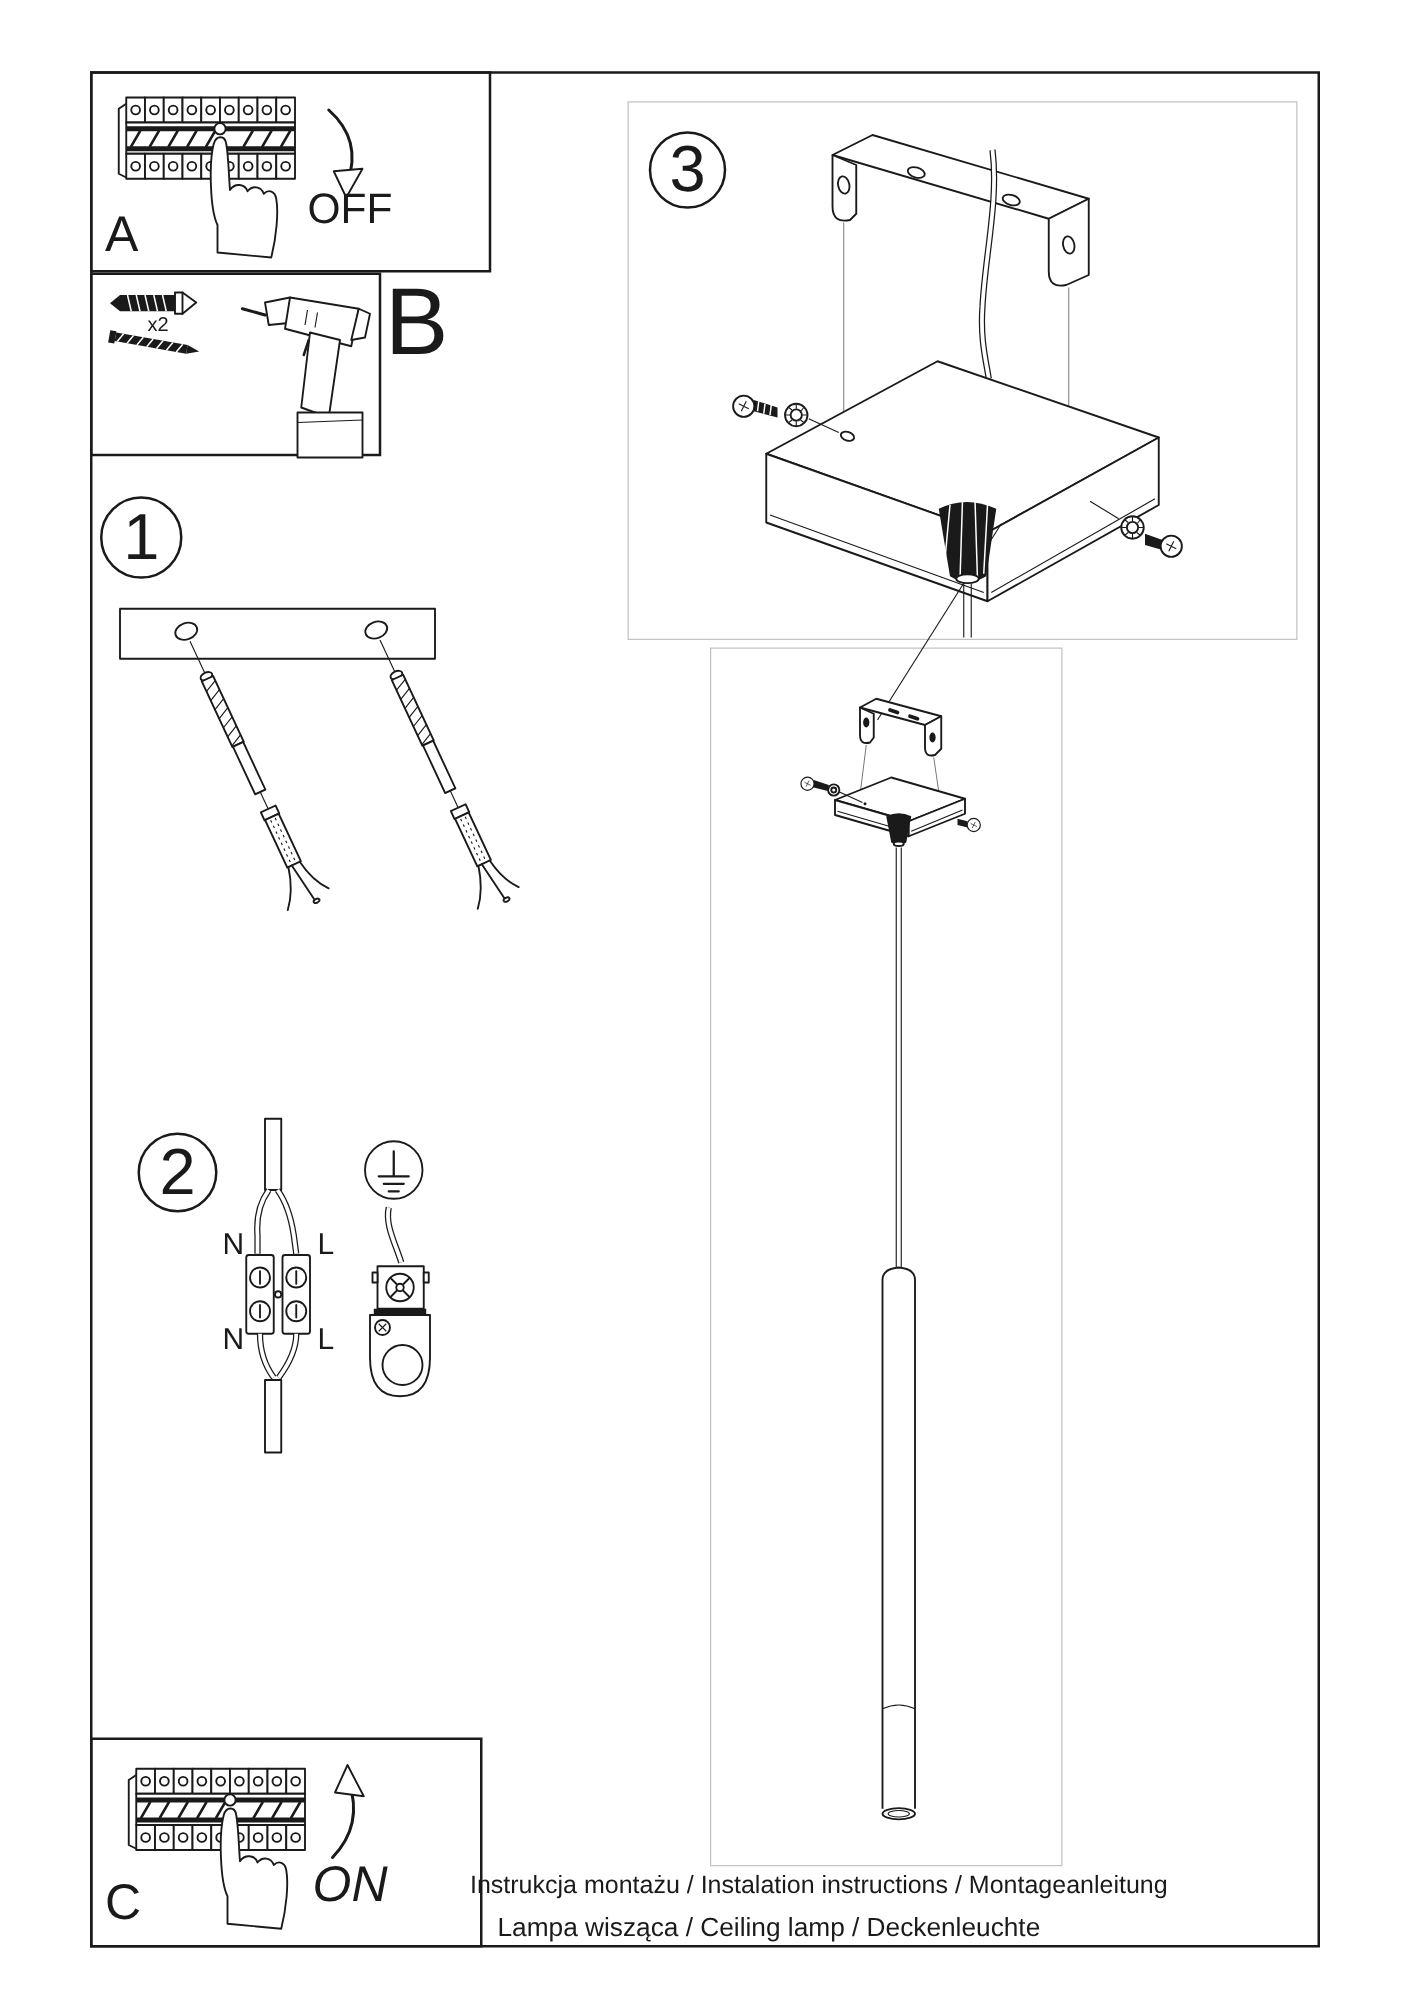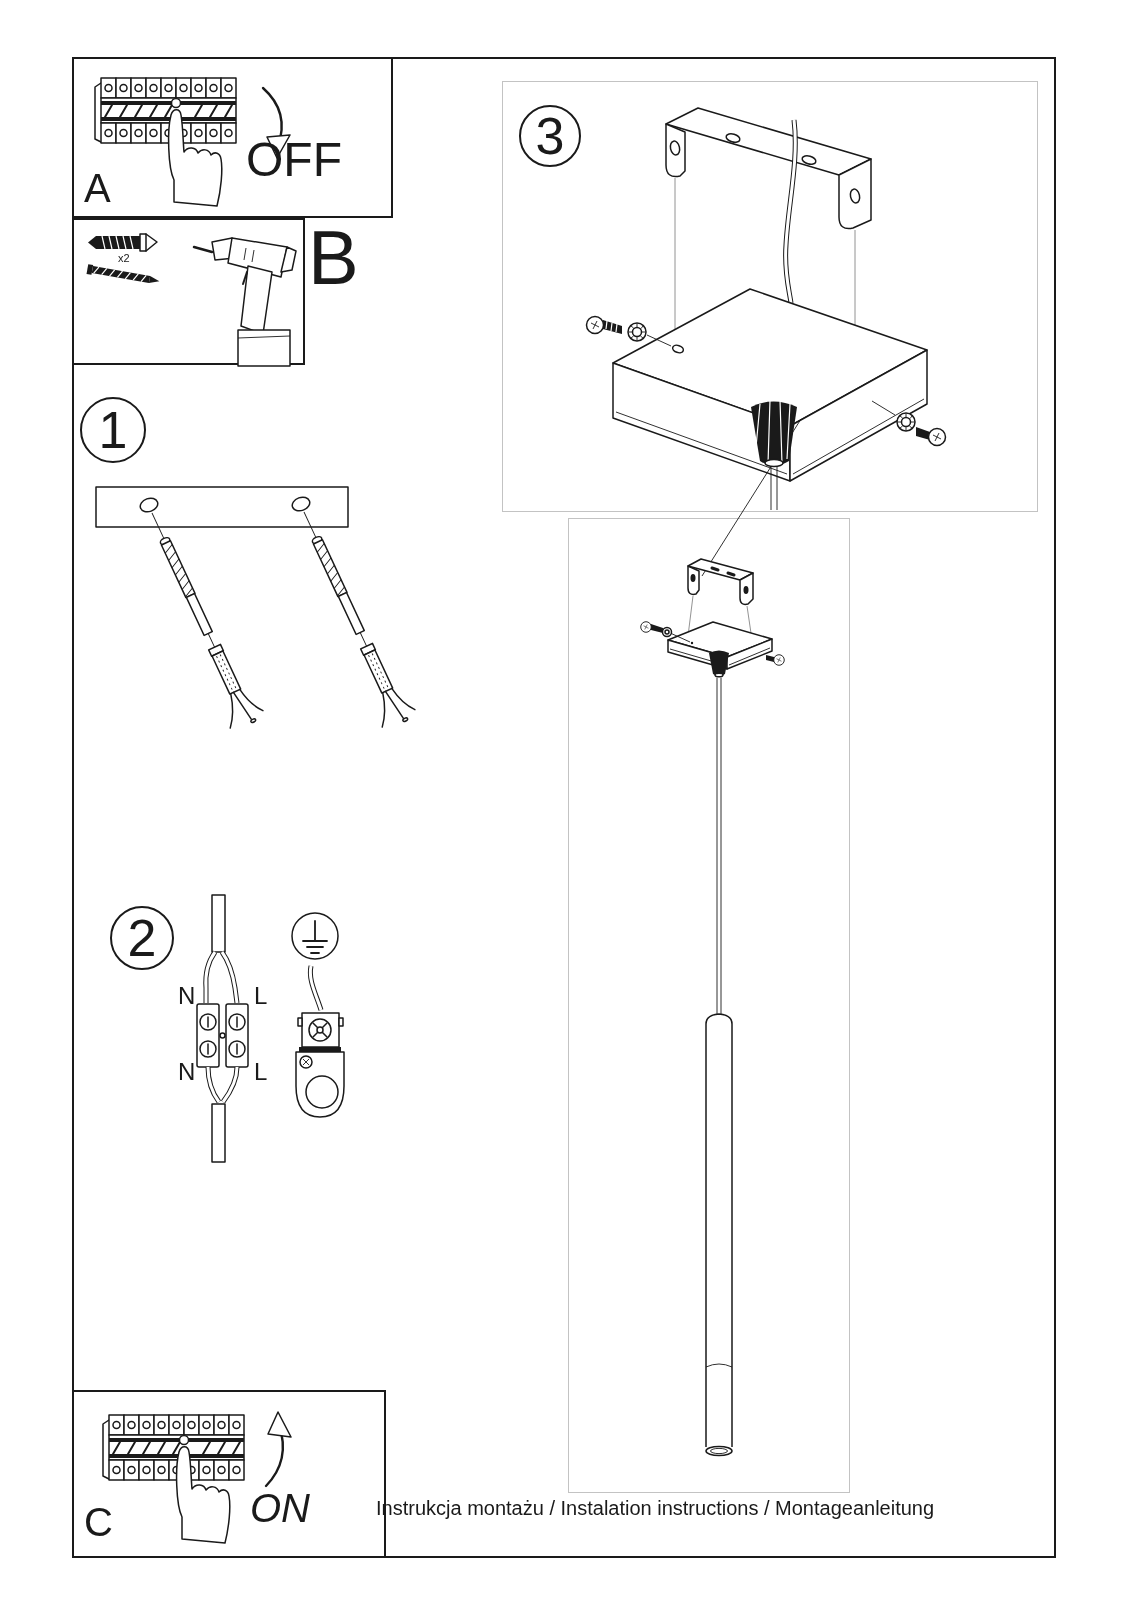--- a/index.html
+++ b/index.html
@@ -268,24 +268,24 @@
     <g transform="translate(184,1443)">
       <use href="#hand"></use>
     </g>
     <g>
       <path class="ln" style="stroke-width:2.4" d="M266,1486 Q291,1460 279,1425"></path>
       <path class="fw" d="M268,1434 L278,1412 L291,1437 Z"></path>
     </g>
   </svg>
 
   <div class="lbl" style="left:84px;top:168px;font-size:40px;">A</div>
-  <div class="lbl" style="left:246px;top:136px;font-size:48px;">OFF</div>
+  <div class="lbl" style="left:246px;top:150px;font-size:34px;">OFF</div>
 
   <div class="lbl" style="left:308px;top:220px;font-size:76px;">B</div>
-  <div class="lbl" style="left:118px;top:253px;font-size:11px;">x2</div>
+  <div class="lbl" style="left:118px;top:253px;font-size:16px;">x2</div>
 
   <div class="circle-num" style="left:80px;top:397px;width:66px;height:66px;">
     <span>1</span>
   </div>
 
   <div class="circle-num" style="left:110px;top:906px;width:64px;height:64px;">
     <span>2</span>
   </div>
   <div class="lbl" style="left:178px;top:984px;font-size:24px;">N</div>
   <div class="lbl" style="left:254px;top:984px;font-size:24px;">L</div>
@@ -293,14 +293,15 @@
   <div class="lbl" style="left:254px;top:1060px;font-size:24px;">L</div>
 
   <div class="circle-num" style="left:519px;top:105px;width:62px;height:62px;">
     <span>3</span>
   </div>
 
   <div class="lbl" style="left:84px;top:1502px;font-size:40px;">C</div>
   <div class="lbl" style="left:250px;top:1488px;font-size:40px;font-style:italic;">ON</div>
 
   <div class="lbl" style="left:376px;top:1498px;font-size:20px;">Instrukcja montażu / Instalation instructions / Montageanleitung</div>
+  <div class="lbl" style="left:398px;top:1532px;font-size:21px;">Lampa wisząca / Ceiling lamp / Deckenleuchte</div>
 
 </div>
 
 </body></html>

